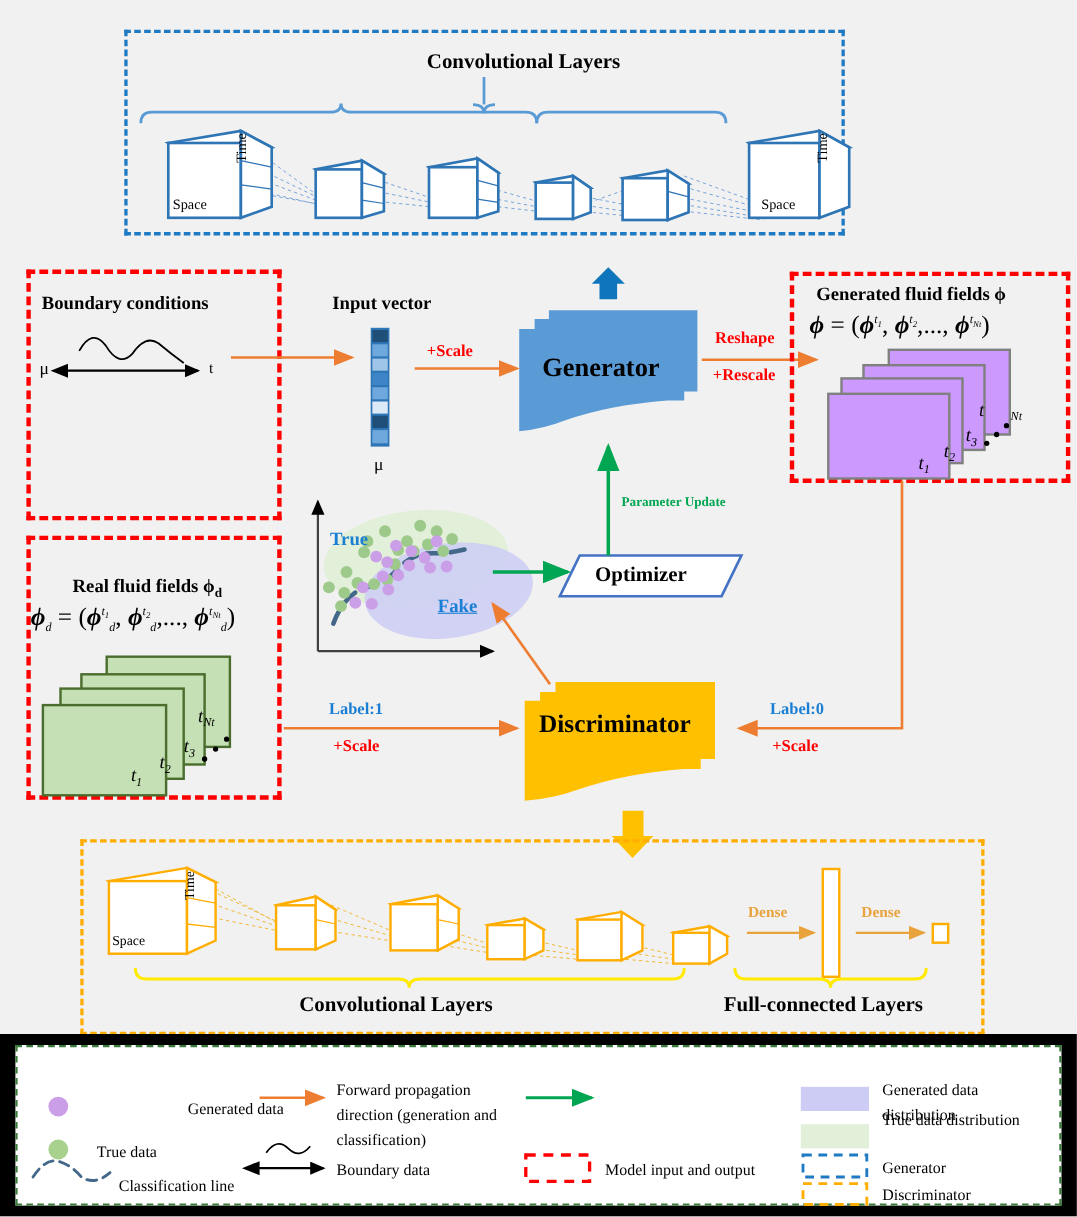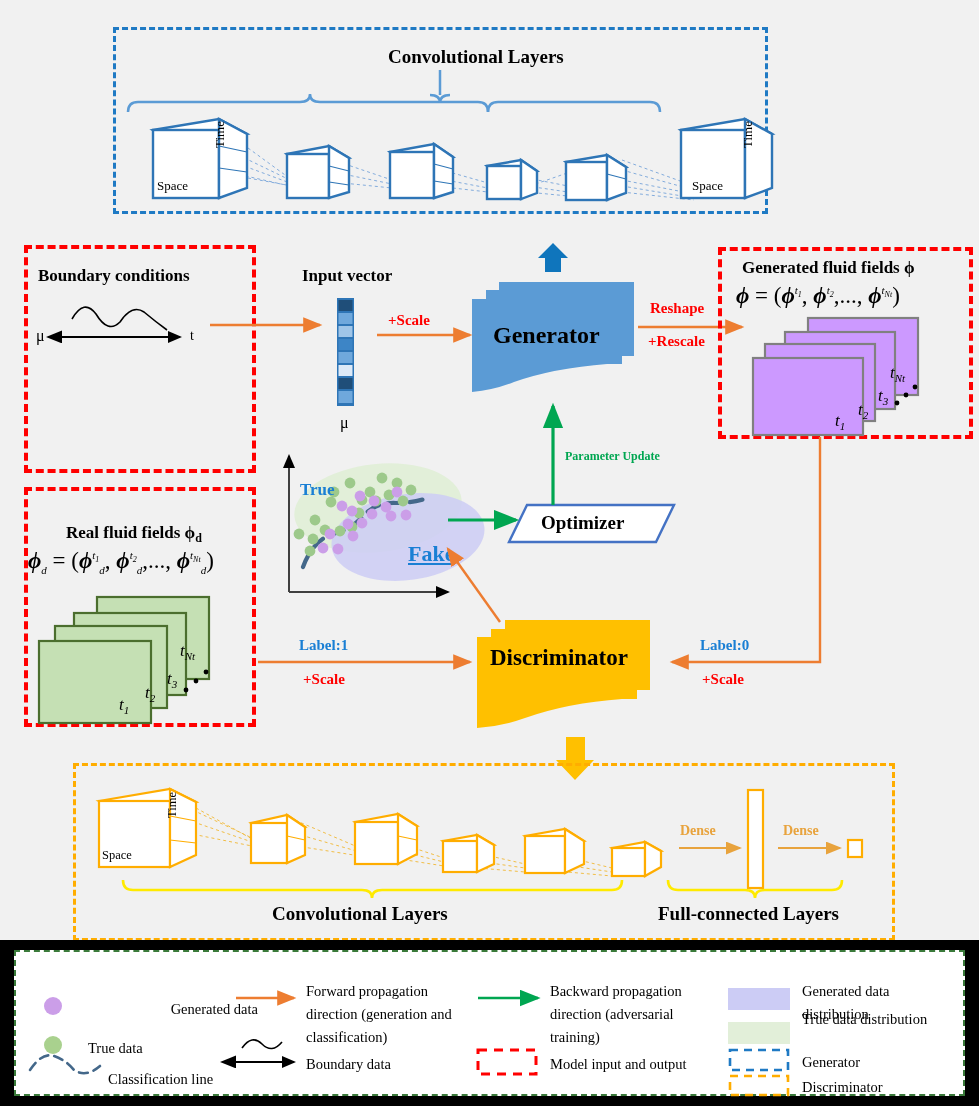--- a/index.html
+++ b/index.html
@@ -207,21 +207,21 @@
     </g>
     <g fill="#000">
       <circle cx="915" cy="387" r="2.4"></circle>
       <circle cx="906" cy="395" r="2.4"></circle>
       <circle cx="897" cy="403" r="2.4"></circle>
     </g>
   </svg>
   <div class="lbl" style="left:835px;top:411px;font-size:17px;font-style:italic;">t<sub style="font-size:11px;">1</sub></div>
   <div class="lbl" style="left:858px;top:400px;font-size:17px;font-style:italic;">t<sub style="font-size:11px;">2</sub></div>
   <div class="lbl" style="left:878px;top:386px;font-size:17px;font-style:italic;">t<sub style="font-size:11px;">3</sub></div>
-  <div class="lbl" style="left:890px;top:363px;font-size:17px;font-style:italic;">t<sub style="font-size:11px;">N<i>t</i></sub></div>
+  <div class="lbl" style="left:890px;top:363px;font-size:17px;font-style:italic;">t<sub style="font-size:11px;padding-left:24px;">N<i>t</i></sub></div>
 
   <svg width="979" height="1106" style="pointer-events:none;">
     <path d="M820,437 L820,662 L672,662" fill="none" stroke="#ed7d31" stroke-width="2.4" marker-end="url(#ar-orange)"></path>
   </svg>
   <div class="lbl blue-bold" style="left:700px;top:637px;font-size:15px;">Label:0</div>
   <div class="lbl red-bold" style="left:702px;top:671px;font-size:15px;">+Scale</div>
 
   <div class="dashbox red-box" style="left:24px;top:487px;width:232px;height:240px;"></div>
   <div class="lbl ttl" style="left:66px;top:523px;font-size:17px;">Real fluid fields ϕ<sub style="font-size:12px;">d</sub></div>
   <div class="lbl" style="left:28px;top:548px;font-size:23px;font-family:'Liberation Serif',serif;font-style:italic;">
@@ -301,21 +301,21 @@
         <circle cx="362" cy="523" r="5.4"></circle>
       <circle cx="348" cy="524" r="5.4"></circle>
         <circle cx="330" cy="534" r="5.4"></circle>
       <circle cx="353" cy="536" r="5.4"></circle>
         <circle cx="323" cy="548" r="5.4"></circle>
       <circle cx="338" cy="549" r="5.4"></circle>
         <circle cx="285" cy="546" r="0"></circle>
     </g>
   </svg>
   <div class="lbl blue-bold" style="left:300px;top:480px;font-size:17px;">True</div>
-  <div class="lbl blue-bold" style="left:408px;top:541px;font-size:22px;text-decoration:underline;">Fake</div>
+  <div class="lbl blue-bold" style="left:398px;top:541px;font-size:17px;text-decoration:underline;">Fake</div>
 
   <svg width="979" height="1106" style="pointer-events:none;">
     <line x1="500" y1="622" x2="448" y2="549" stroke="#ed7d31" stroke-width="2.4" marker-end="url(#ar-orange)"></line>
   </svg>
 
   <svg width="979" height="1106" style="pointer-events:none;">
     <polygon points="527,505 674,505 656,542 509,542" fill="#ffffff" stroke="#4472c4" stroke-width="2.4"></polygon>
 
     <line x1="448" y1="520" x2="516" y2="520" stroke="#00a651" stroke-width="3.2" marker-end="url(#ar-green)"></line>
 
@@ -438,21 +438,20 @@
       <rect x="714" y="98" width="58" height="20" fill="none" stroke="#1f7ac4" stroke-width="2.6" stroke-dasharray="8,6"></rect>
 
       <rect x="714" y="124" width="58" height="19" fill="none" stroke="#ffad00" stroke-width="2.6" stroke-dasharray="8,6"></rect>
     </svg>
 
     <span class="lg-txt" style="left:92px;top:116px;width:190px;">Classification line</span>
 
     <span class="lg-txt" style="left:290px;top:28px;width:160px;">Forward propagation direction (generation and classification)</span>
     <span class="lg-txt" style="left:290px;top:101px;width:140px;">Boundary data</span>
 
-    <span class="lg-txt" style="left:534px;top:28px;width:158px;">Backward propagation direction (adversarial training)</span>
     <span class="lg-txt" style="left:534px;top:101px;width:180px;">Model input and output</span>
 
     <span class="lg-txt" style="left:786px;top:28px;width:150px;">Generated data distribution</span>
     <span class="lg-txt" style="left:786px;top:56px;width:160px;">True data distribution</span>
     <span class="lg-txt" style="left:786px;top:99px;width:120px;">Generator</span>
     <span class="lg-txt" style="left:786px;top:124px;width:140px;">Discriminator</span>
   </div>
 </div>
 
 </body></html>

